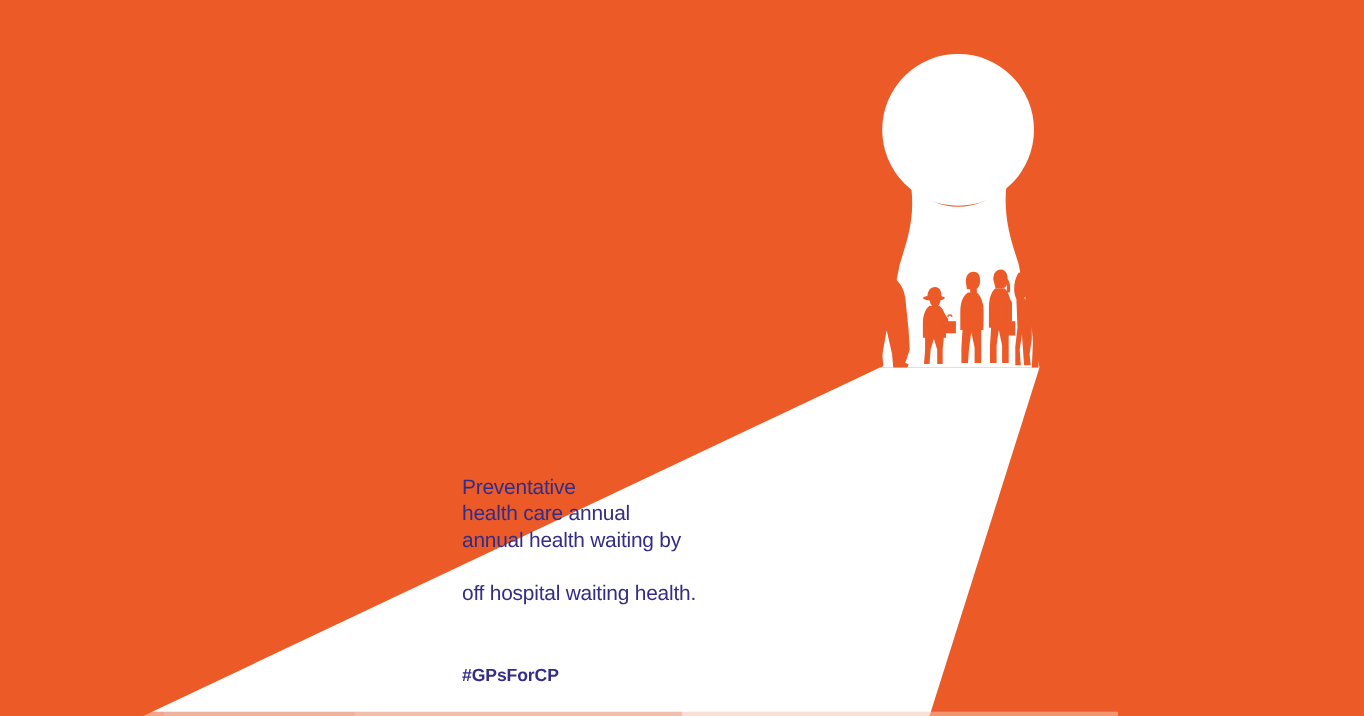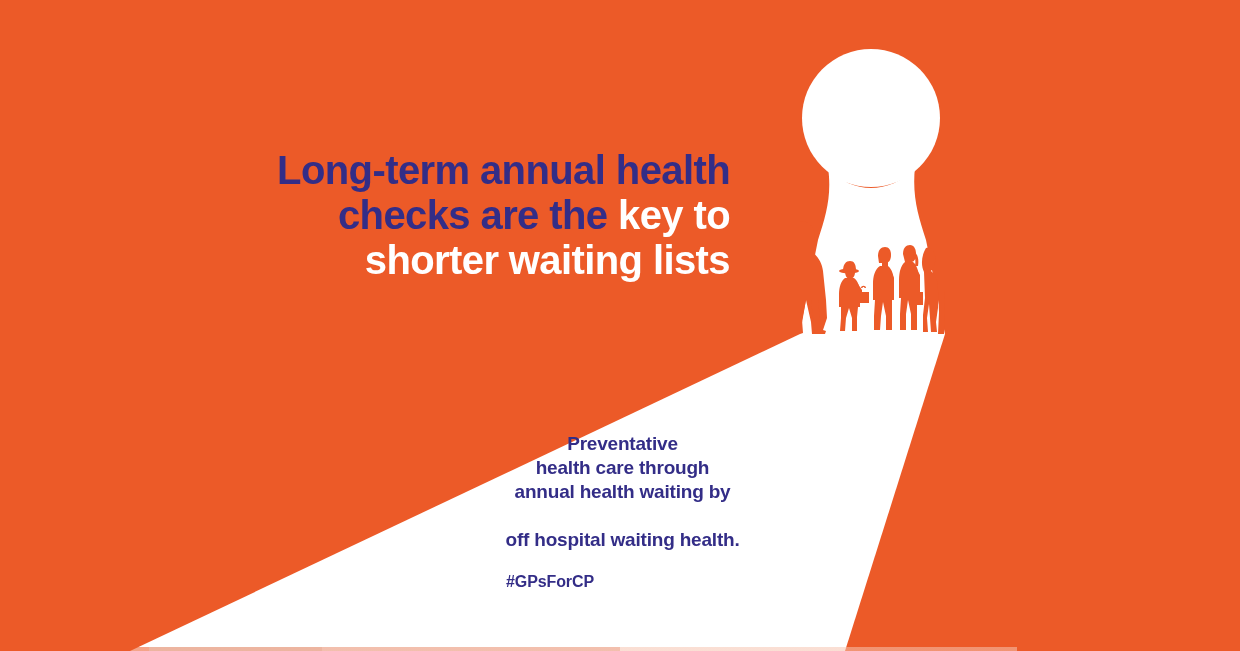--- a/index.html
+++ b/index.html
@@ -37,35 +37,35 @@
     color: #332d87;
     z-index: 5;
     -webkit-font-smoothing: antialiased;
   }
   .headline .hl-white { color: #ffffff; }
   .bodycopy {
     position: absolute;
     left: 420px;
     top: 432px;
     width: 405px;
-    text-align: center;
-    font-family: "Liberation Sans", sans-serif;
-    font-weight: bold;
+    text-align: left;
+    font-family: "Liberation Sans", sans-serif;
+    font-weight: normal;
     font-size: 19px;
     line-height: 24px;
     letter-spacing: -0.2px;
     color: #332d87;
     z-index: 5;
   }
   .hashtag {
     position: absolute;
     left: 420px;
-    top: 573px;
+    top: 606px;
     width: 174px;
-    text-align: right;
+    text-align: left;
     font-family: "Liberation Sans", sans-serif;
     font-weight: bold;
     font-size: 16px;
     letter-spacing: -0.1px;
     color: #332d87;
     z-index: 5;
   }
   .bottom-strip {
     position: absolute;
     left: 0;
@@ -236,29 +236,24 @@
                L 925,298
                L 924,272
                C 921,266 921,256 926,248 Z"></path>
 
       <path d="M 938,290 L 944,290 L 945,312 L 944,334 L 938,334 L 939,312 Z"></path>
 
     </g>
 
   </svg>
 
-  <div class="headline">
-    <span>Long-term annual health</span><br>
-    <span>checks are the </span><span class="hl-white">key to</span><br>
-    <span class="hl-white">shorter waiting lists</span>
-  </div>
 
   <div class="bodycopy">
     <span>Preventative</span><br>
-    <span>health care through</span><br>
+    <span>health care annual</span><br>
     <span>annual health waiting by</span><br>
     <br>
     <span>off hospital waiting health.</span>
   </div>
 
   <div class="hashtag">#GPsForCP</div>
 
   <div class="bottom-strip"></div>
 
 </div>

